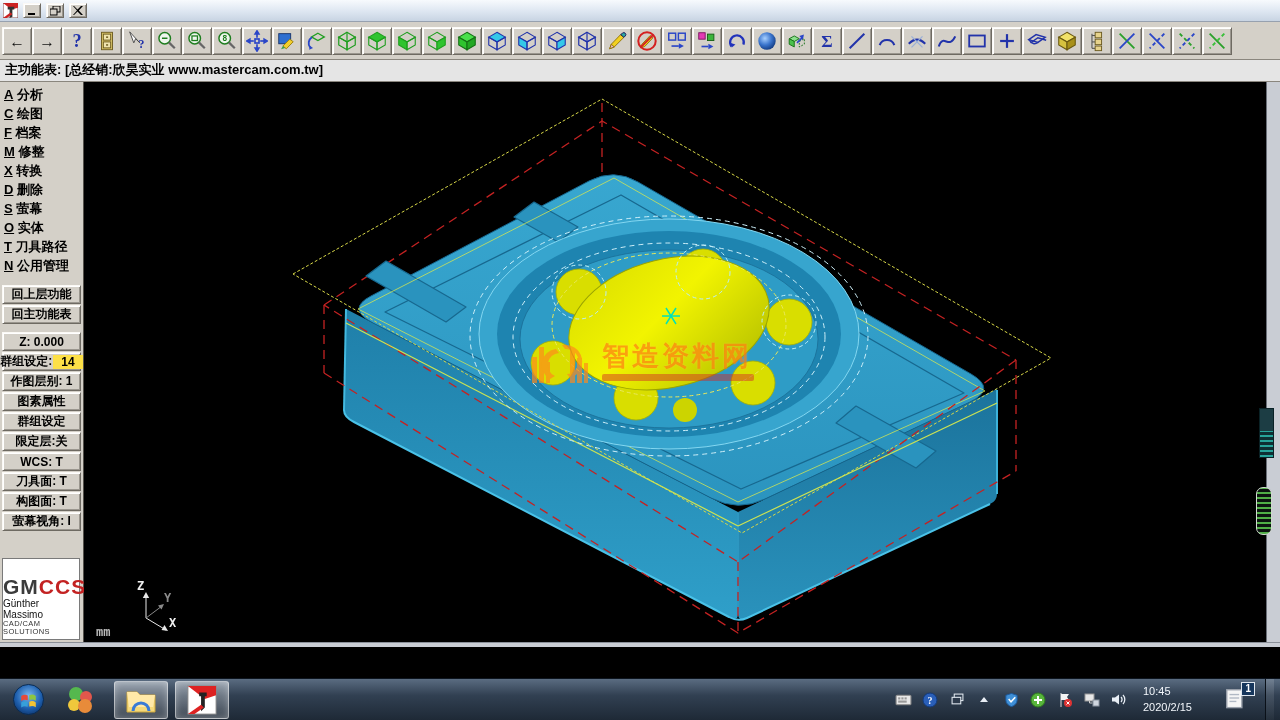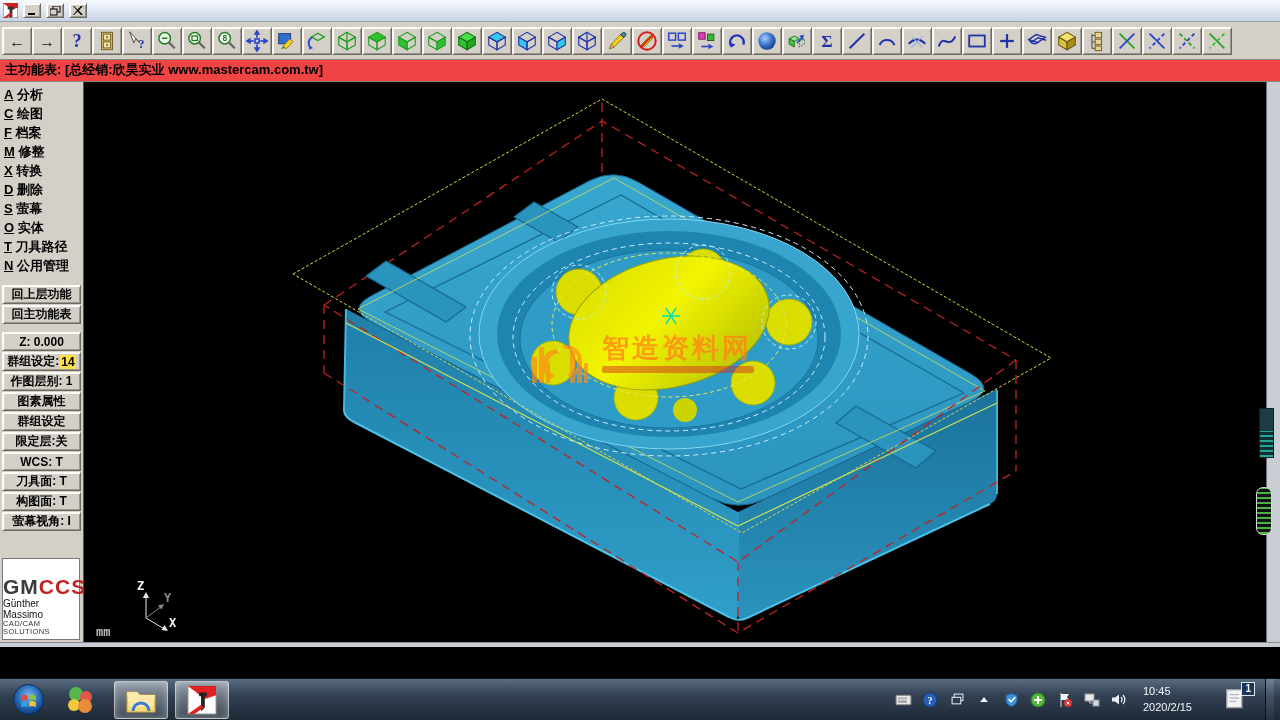--- a/index.html
+++ b/index.html
@@ -6,39 +6,39 @@
   #screen{position:relative;width:1280px;height:720px;font-family:"Liberation Sans",sans-serif;user-select:none;cursor:default}
   
   #window{position:absolute;left:0;top:0;width:1280px;height:647px;background:#d4d0c8}
   #titlebar{height:21px;display:flex;align-items:center;gap:5px;padding:0 3px;
     background:linear-gradient(#f7fafd,#dde6f1 55%,#c8d4e3);border-bottom:1px solid #97a1af;font-size:12px;color:#000}
   #titlebar .title{flex:1;white-space:nowrap;overflow:hidden}
   .wbtn{width:18px;height:15px;display:flex;align-items:center;justify-content:center;padding:0}
   .b3{background:#d4d0c8;border:1px solid;border-color:#fbf9f5 #6e6a62 #6e6a62 #fbf9f5;box-shadow:inset 1px 1px 0 #fff,inset -1px -1px 0 #9a968e}
   #toolbar{height:33px;display:flex;align-items:center;padding:2px 2px;background:#d4d0c8;border-bottom:1px solid #8a867e}
   .tbtn{width:30px;height:28px;padding:0;display:flex;align-items:center;justify-content:center;appearance:none;outline:none}
-  #menubar{height:21px;line-height:20px;font-weight:bold;font-size:13px;padding:0 5px;background:#ef4444;border-bottom:1px solid #8a867e;color:#000;white-space:nowrap}
+  #menubar{height:21px;line-height:20px;font-weight:bold;font-size:13px;padding:0 5px;background:#e5e5e5;border-bottom:1px solid #8a867e;color:#000;white-space:nowrap}
   
   #content{display:flex;height:560px}
   #sidebar{width:84px;background:#d4d0c8;position:relative;padding-top:3px;border-right:1px solid #55524c;box-sizing:border-box}
   .mitem{height:19px;line-height:19px;padding:0 4px;font-size:13px;font-weight:bold;color:#000;white-space:nowrap}
   .gap{height:9px}
   .sbtn{height:17px;margin:1px 2px;display:flex;align-items:center;justify-content:center;font-size:12px;font-weight:bold;gap:1px;white-space:nowrap;color:#000}
-  .chip{background:#fde047;padding:0 1px;line-height:14px}
+  .chip{background:#fde047;padding:0 8px;line-height:14px}
   #gmccs{position:absolute;left:2px;right:3px;bottom:2px;background:#fff;border:1px solid #7a7a7a;text-align:left;padding:17px 0 3px;line-height:1.05}
   #gmccs .t1{font-size:21px;font-weight:bold;letter-spacing:1px;color:#3b3b3b;font-family:"Liberation Sans",sans-serif}
   #gmccs .red{color:#c32222}
   #gmccs .t2{font-size:10px;font-weight:normal;color:#111;margin-top:1px}
   #gmccs .t3{font-size:7.5px;font-weight:normal;color:#333;letter-spacing:.4px}
   #canvas{flex:1;position:relative;background:#000;overflow:hidden}
   #units{position:absolute;left:12px;bottom:3px;color:#bbb;font-weight:bold;font-size:12px;font-family:"DejaVu Sans Mono",monospace}
   #rframe{width:13px;background:#c9cdd4;border-left:1px solid #6a6f78}
   #winbottom{height:11px;background:#c9cdd4;border-top:1px solid #8a8f98}
   
-  #wmark{position:absolute;left:448px;top:253px;display:flex;gap:8px;opacity:.85;pointer-events:none}
+  #wmark{position:absolute;left:448px;top:253px;display:flex;align-items:center;gap:8px;opacity:.85;pointer-events:none}
   #wmark .wtitle{font-size:27px;font-weight:bold;letter-spacing:3px;color:rgba(255,122,10,.78);text-shadow:0 0 2px rgba(255,210,140,.35);line-height:1}
   #wmark .wsub{margin-top:4px;width:152px;height:7px;border-radius:2px;background:rgba(210,40,40,.55)}
   
   .ewidget{position:absolute;z-index:5}
   #ew1{left:1259px;top:408px;width:13px;height:48px;border:1px solid #0a2226;
      background:linear-gradient(#1c3d44 0 45%,rgba(0,0,0,0) 45%),repeating-linear-gradient(0deg,#27a49a 0 2px,#0f2f33 2px 5px)}
   #ew2{left:1256px;top:487px;width:14px;height:46px;border:1px solid #cfd8cf;border-radius:7px;
      background:repeating-linear-gradient(0deg,#4fae46 0 2px,#0c1410 2px 5px)}
   
   #desktopgap{position:absolute;left:0;top:647px;width:1280px;height:31px;background:#000}

